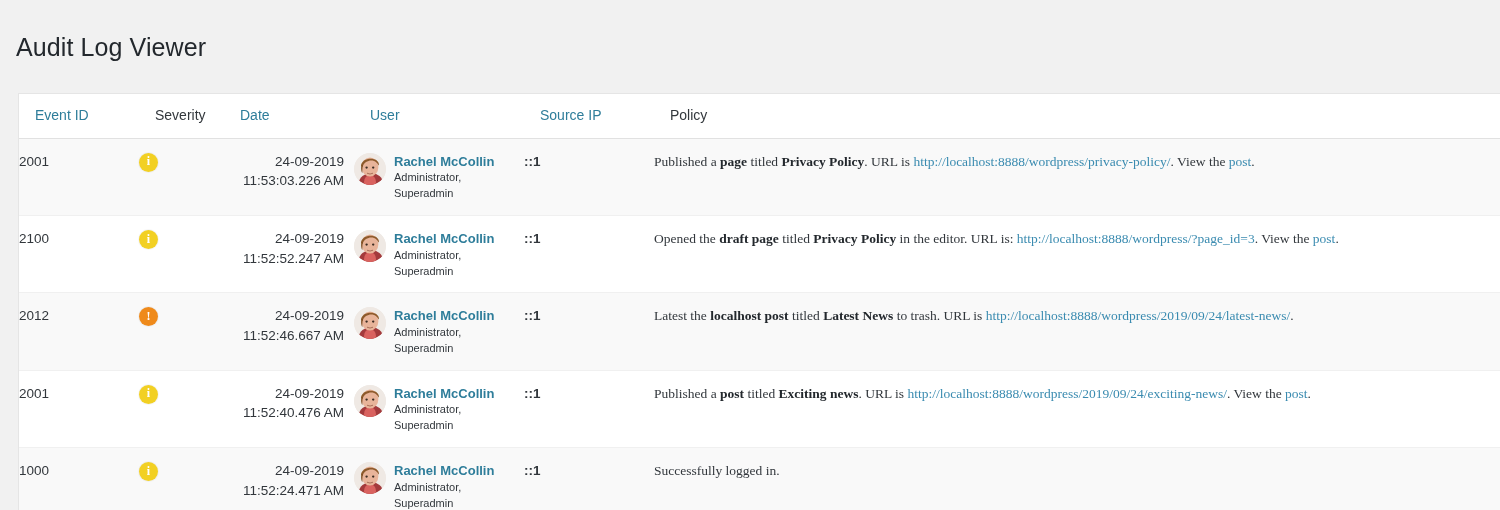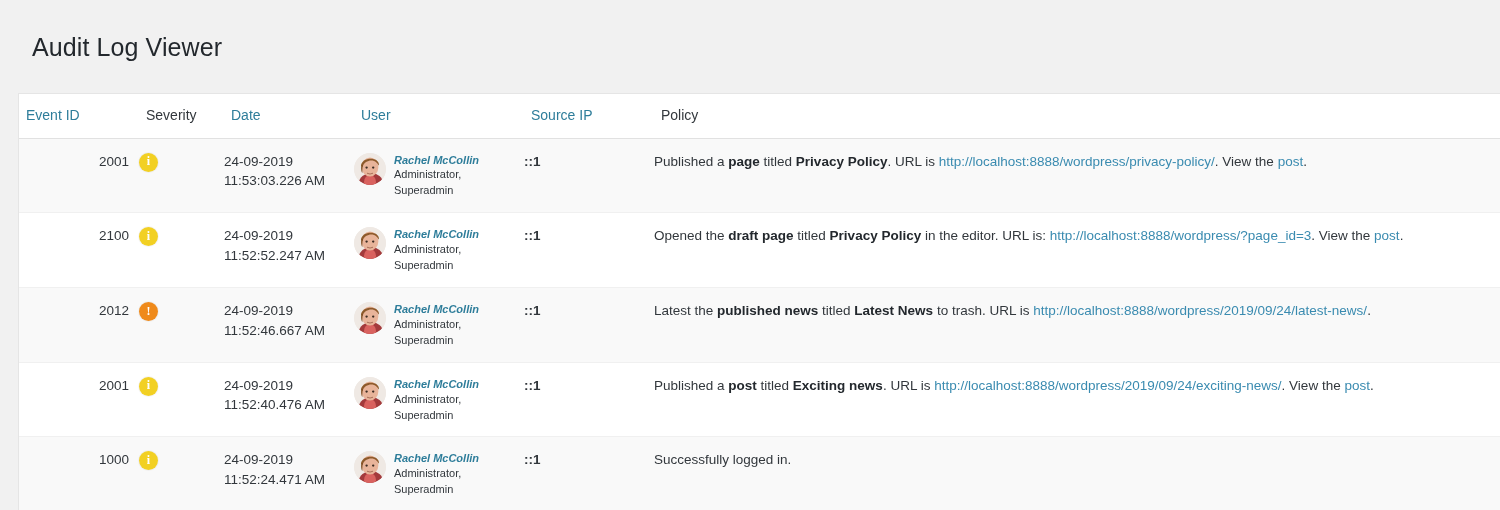--- a/index.html
+++ b/index.html
@@ -9,21 +9,21 @@
     overflow: hidden;
     background: #f1f1f1;
     font-family: "Liberation Sans", sans-serif;
     -webkit-font-smoothing: antialiased;
   }
 
   .page { width: 1500px; height: 510px; position: relative; background:#f1f1f1; }
 
   .page-title {
     position: absolute;
-    left: 32px; top: 14px;
+    left: 16px; top: 14px;
     font-size: 25px;
     font-weight: 400;
     color: #23282d;
     letter-spacing: 0.1px;
     line-height: 1.3;
   }
 
   .table-wrap {
     position: absolute;
     left: 18px; top: 93px;
@@ -39,35 +39,35 @@
     table-layout: fixed;
     background: #fff;
   }
 
   table.audit thead th {
     background: #fff;
     text-align: left;
     font-weight: 400;
     font-size: 14px;
     color: #32373c;
-    padding: 12px 10px 12px 7px;
+    padding: 12px 10px 12px 16px;
     border-bottom: 1px solid #e1e1e1;
     vertical-align: middle;
     line-height: 1.4;
   }
   table.audit thead th.link-col { color: #2e7d9a; }
 
   col.c-event { width: 120px; }
   col.c-sev   { width: 85px; }
   col.c-date  { width: 130px; }
   col.c-user  { width: 170px; }
   col.c-ip    { width: 130px; }
   col.c-msg   { width: auto; }
 
-  th.h-event, td.d-event { padding-left: 10px; text-align: right; }
+  th.h-event, td.d-event { padding-left: 10px; }
 
   table.audit tbody td {
     font-size: 13.5px;
     color: #32373c;
     padding: 13px 10px 13px 0;
     vertical-align: top;
     border-bottom: 1px solid #f0f0f0;
     line-height: 1.45;
   }
   table.audit tbody tr.odd  td { background: #f9f9f9; }
@@ -92,57 +92,56 @@
   .sev-icon.info    { background: #f2d023; color: #ffffff; }
   .sev-icon.warning { background: #ef8a1b; color: #ffffff; }
   .sev-icon i {
     font-style: normal;
     position: relative;
     top: -0.5px;
   }
 
   
   td.d-date { font-size: 14px; color: #32373c; white-space: nowrap; }
-  td.d-date .d-line { display: block; }
+  td.d-date .d-line { display: block; text-align: right; }
 
   
   td.d-user { padding-right: 6px; }
   .user-cell { display: flex; align-items: flex-start; gap: 8px; }
   .avatar {
     flex: 0 0 auto;
     width: 32px; height: 32px;
     border-radius: 50%;
     overflow: hidden;
     position: relative;
     background: #efeae6;
     margin-top: 1px;
   }
   .avatar svg { display: block; width: 32px; height: 32px; }
   .user-meta { min-width: 0; padding-top: 1px; }
   .user-name {
     display: block;
-    font-size: 11px;
+    font-size: 13px;
     color: #2e7d9a;
     font-weight: bold;
     line-height: 1.35;
     white-space: nowrap;
-    font-style: italic;
   }
   .user-role {
     display: block;
     font-size: 11px;
     color: #32373c;
     line-height: 1.45;
   }
 
   
   td.d-ip { font-size: 14px; color: #1d3c56; font-weight: 600; }
 
   
-  td.d-msg { font-size: 14px; color: #32373c; padding-right: 14px; }
+  td.d-msg { font-size: 14px; color: #32373c; padding-right: 14px; font-family: Liberation Serif, serif; }
   td.d-msg b { font-weight: bold; color: #23282d; }
   td.d-msg a { color: #3a8bb0; text-decoration: none; }
 </style>
 </head>
 <body>
 
 <div class="page">
 
   <h1 class="page-title">Audit Log Viewer</h1>
 
@@ -275,21 +274,21 @@
   </svg>
                 </div>
                 <div class="user-meta">
                   <a class="user-name">Rachel McCollin</a>
                   <span class="user-role">Administrator,</span>
                   <span class="user-role">Superadmin</span>
                 </div>
               </div>
             </td>
             <td class="d-ip">::1</td>
-            <td class="d-msg"><span>Latest the </span><b>published news</b><span> titled </span><b>Latest News</b><span> to trash. URL is </span><a>http://localhost:8888/wordpress/2019/09/24/latest-news/</a><span>.</span></td>
+            <td class="d-msg"><span>Latest the </span><b>localhost post</b><span> titled </span><b>Latest News</b><span> to trash. URL is </span><a>http://localhost:8888/wordpress/2019/09/24/latest-news/</a><span>.</span></td>
           </tr>
           <tr class="even">
             <td class="d-event">2001</td>
             <td class="d-sev"><span class="sev-icon info" style="background: rgb(242, 208, 35);"><i>i</i></span></td>
             <td class="d-date">
               <span class="d-line">24-09-2019</span>
               <span class="d-line">11:52:40.476 AM</span>
             </td>
             <td class="d-user">
               <div class="user-cell">

